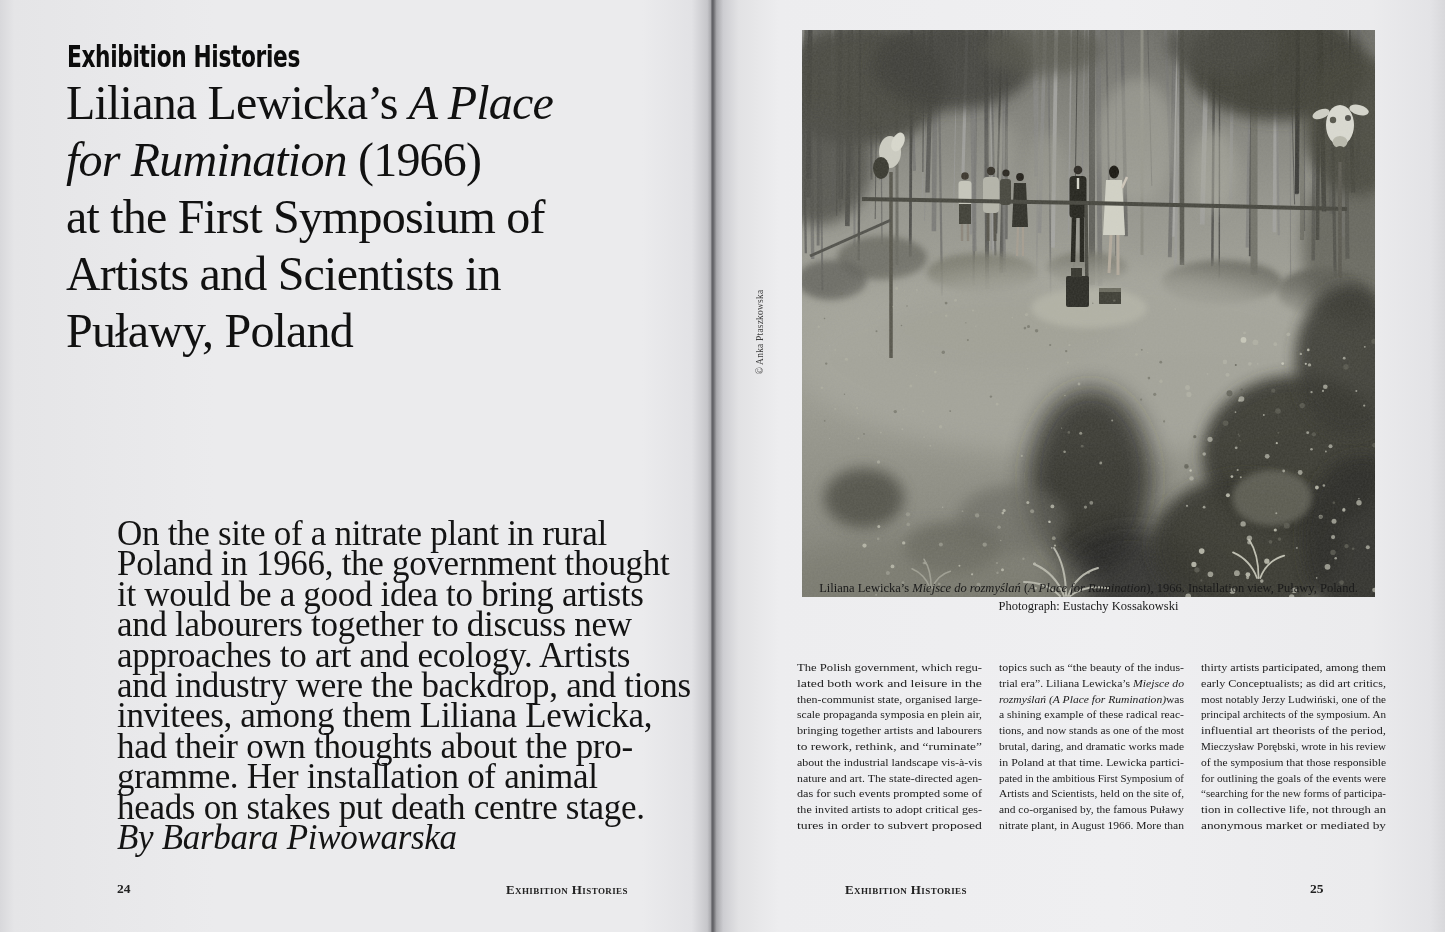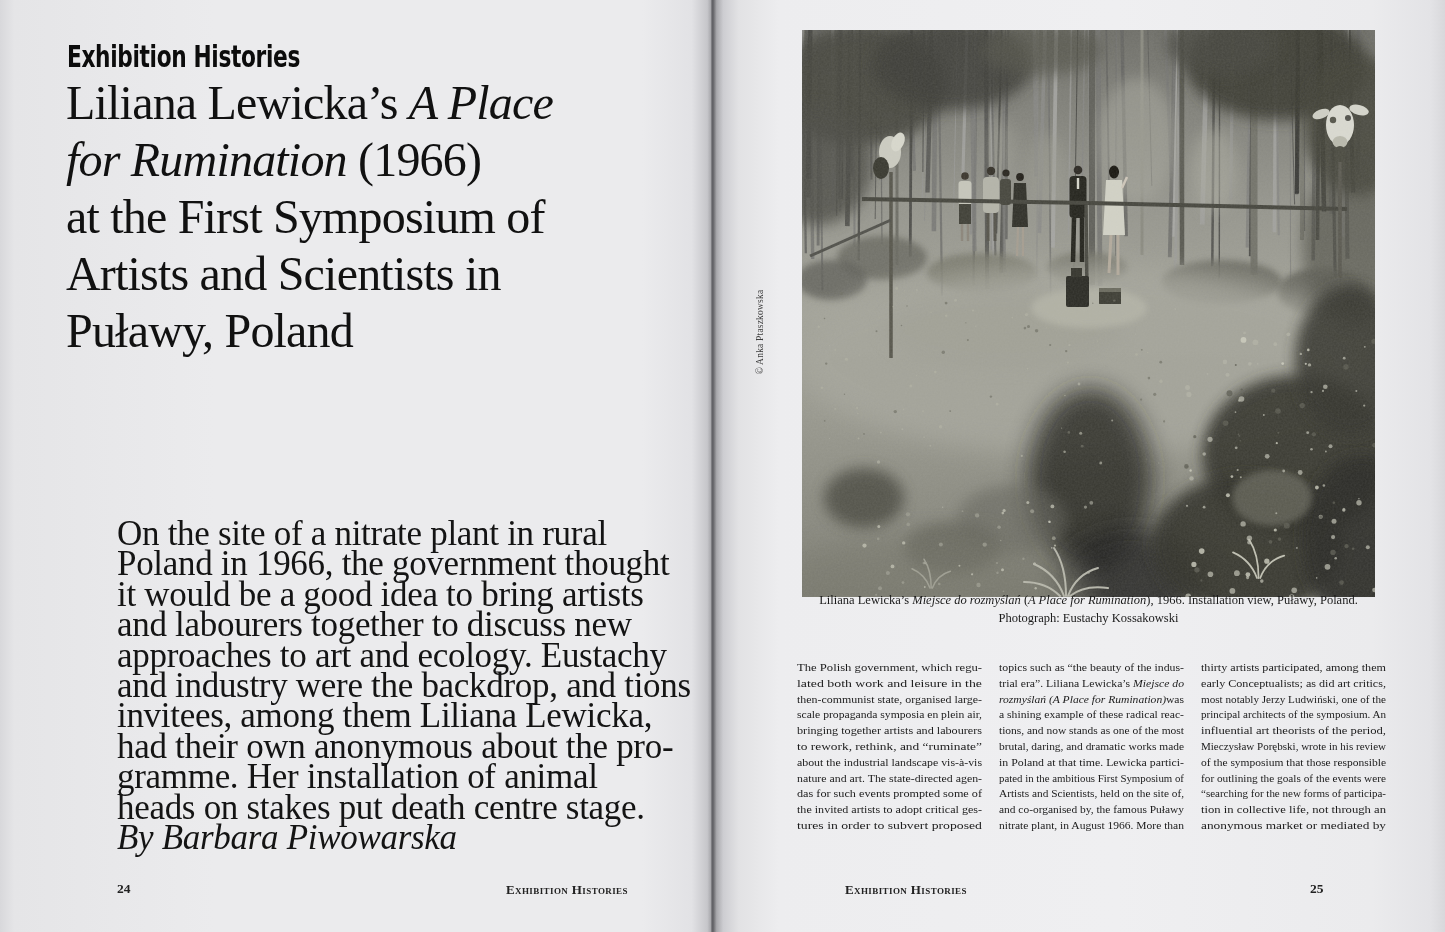--- a/index.html
+++ b/index.html
@@ -23,21 +23,21 @@
   .journal{font-weight:bold;font-size:13px;font-variant:small-caps;letter-spacing:.4px;color:#222;white-space:nowrap;}
   .pagenum{font-weight:bold;font-size:13.5px;color:#222;}
   #pn-left{position:absolute;left:117px;top:881px;}
   #journal-left{position:absolute;left:506px;top:882px;}
   #journal-right{position:absolute;left:845px;top:882px;}
   #pn-right{position:absolute;left:1310px;top:881px;width:30px;text-align:left;}
 
   
   #photo{position:absolute;left:802px;top:30px;width:573px;height:567px;overflow:hidden;box-shadow:0 0 0 1px rgba(120,120,118,.35) inset;}
   #photo-credit{position:absolute;left:760px;top:332px;transform:translate(-50%,-50%) rotate(-90deg);font-size:9.5px;letter-spacing:.2px;color:#3c3c3c;white-space:nowrap;}
-  #caption{position:absolute;left:802px;top:592px;width:573px;text-align:center;font-size:12.5px;line-height:17.5px;color:#1a1a1a;}
+  #caption{position:absolute;left:802px;top:580px;width:573px;text-align:center;font-size:12.5px;line-height:17.5px;color:#1a1a1a;}
   .col{position:absolute;top:660px;width:185px;}
   #col0{left:797px;} #col1{left:999px;} #col2{left:1201px;}
   .jline{height:15.8px;white-space:nowrap;font-size:11.4px;line-height:15.8px;color:#1b1b1b;width:185px;}
   .jinner{display:inline-block;transform-origin:0 50%;white-space:nowrap;}
 </style>
 </head>
 <body>
 
 <div id="spread">
   <div id="page-left" class="page"></div>
@@ -50,24 +50,24 @@
       <div class="title-line"><span class="jinner"><span class="it">for Rumination</span><span> (1966)</span></span></div>
       <div class="title-line"><span class="jinner"><span>at the First Symposium of</span></span></div>
       <div class="title-line"><span class="jinner"><span>Artists and Scientists in</span></span></div>
       <div class="title-line"><span class="jinner"><span>Puławy, Poland</span></span></div>
     </div>
   <div id="intro">
       <div class="intro-line"><span class="jinner"><span>On the site of a nitrate plant in rural</span></span></div>
       <div class="intro-line"><span class="jinner"><span>Poland in 1966, the government thought</span></span></div>
       <div class="intro-line"><span class="jinner"><span>it would be a good idea to bring artists</span></span></div>
       <div class="intro-line"><span class="jinner"><span>and labourers together to discuss new</span></span></div>
-      <div class="intro-line"><span class="jinner"><span>approaches to art and ecology. Eustachy</span></span></div>
+      <div class="intro-line"><span class="jinner"><span>approaches to art and ecology. Artists</span></span></div>
       <div class="intro-line"><span class="jinner"><span>and industry were the backdrop, and tions</span></span></div>
       <div class="intro-line"><span class="jinner"><span>invitees, among them Liliana Lewicka,</span></span></div>
-      <div class="intro-line"><span class="jinner"><span>had their own anonymous about the pro-</span></span></div>
+      <div class="intro-line"><span class="jinner"><span>had their own thoughts about the pro-</span></span></div>
       <div class="intro-line"><span class="jinner"><span>gramme. Her installation of animal</span></span></div>
       <div class="intro-line"><span class="jinner"><span>heads on stakes put death centre stage.</span></span></div>
       <div class="intro-line"><span class="jinner"><span class="it">By Barbara Piwowarska</span></span></div>
     </div>
   <div id="pn-left" class="pagenum">24</div>
   <div id="journal-left" class="journal">Exhibition Histories</div>
 
   <div id="photo-credit">© Anka Ptaszkowska</div>
   <div id="photo">
     <svg id="photo-svg" width="573" height="567" viewBox="0 0 573 567" xmlns="http://www.w3.org/2000/svg">

